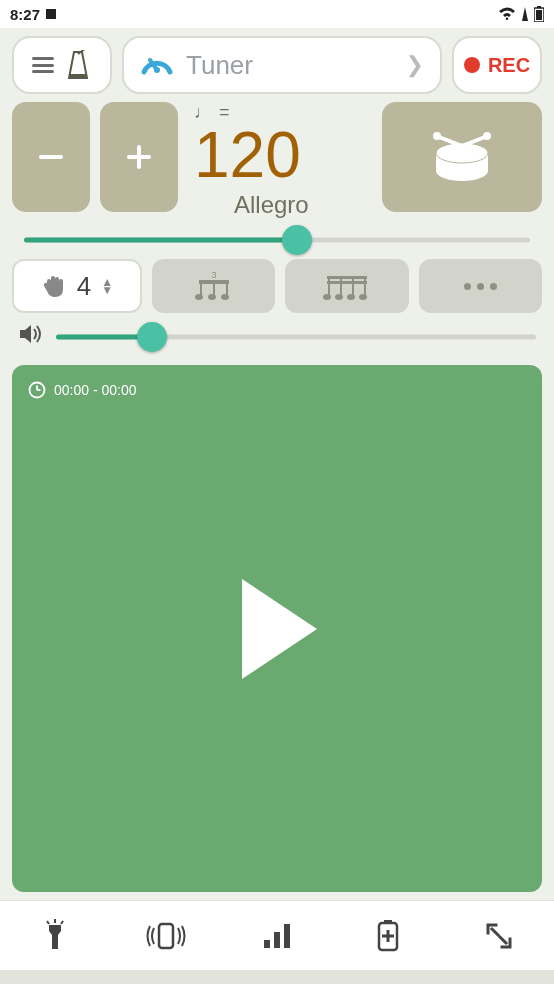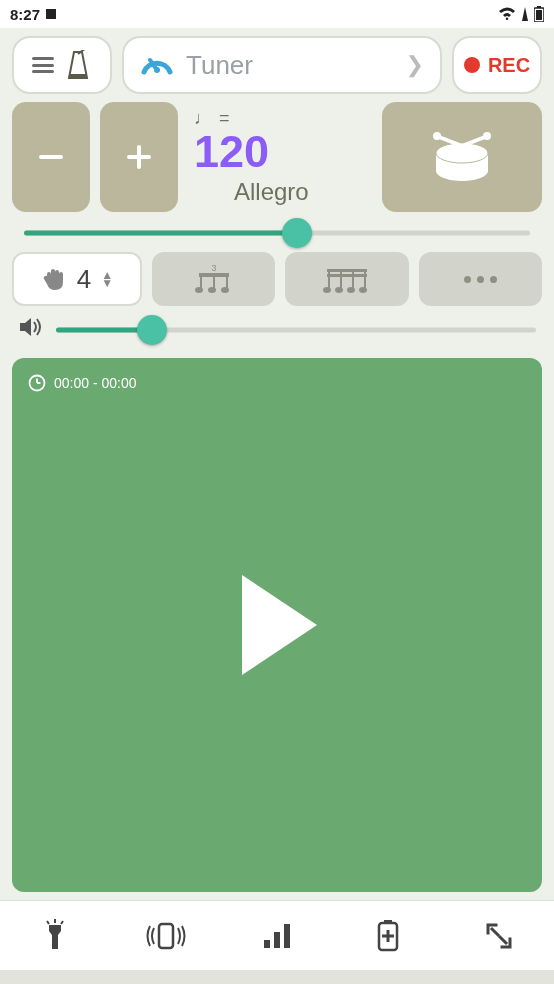--- a/index.html
+++ b/index.html
@@ -27,21 +27,21 @@
 
   
   .tempo-row { display:flex; gap:10px; padding:0 12px 8px; }
   .square-btn { width:78px; height:110px; border-radius:14px; background:#bab79c; display:flex; align-items:center; justify-content:center; }
   .square-btn.minus::before { content:""; width:24px; height:4px; background:#fff; border-radius:2px; }
   .square-btn.plus { position:relative; }
   .square-btn.plus::before { content:""; position:absolute; width:24px; height:4px; background:#fff; border-radius:2px; }
   .square-btn.plus::after  { content:""; position:absolute; width:4px; height:24px; background:#fff; border-radius:2px; }
   .tempo-center { flex:1; display:flex; flex-direction:column; justify-content:center; padding-left:6px; }
   .tempo-note-eq { font-size:18px; color:#707060; letter-spacing:1px; }
-  .tempo-number { font-size:45px; font-weight:700; color:#8b5cf6; line-height:1; }
+  .tempo-number { font-size:64px; font-weight:400; color:#a16207; line-height:1; }
   .tempo-name { font-size:24px; color:#707060; margin-top:4px;margin-left:40px; }
   .drum-btn { width:160px; height:110px; border-radius:14px; background:#bab79c; display:flex; align-items:center; justify-content:center; }
 
   
   .tempo-slider-wrap { padding:4px 24px 10px; }
   .slider { position:relative; height:18px; }
   .slider-track { position:absolute; top:50%; left:0; right:0; height:5px; background:#d2d4cb; border-radius:3px; transform:translateY(-50%); }
   .slider-fill  { position:absolute; top:50%; left:0; height:5px; background:#30a57f; border-radius:3px; transform:translateY(-50%); }
   .slider-thumb { position:absolute; top:50%; width:30px; height:30px; border-radius:50%; background:#4ac0a4; box-shadow:0 1px 3px rgba(0,0,0,.3); transform:translate(-50%,-50%); }
 

